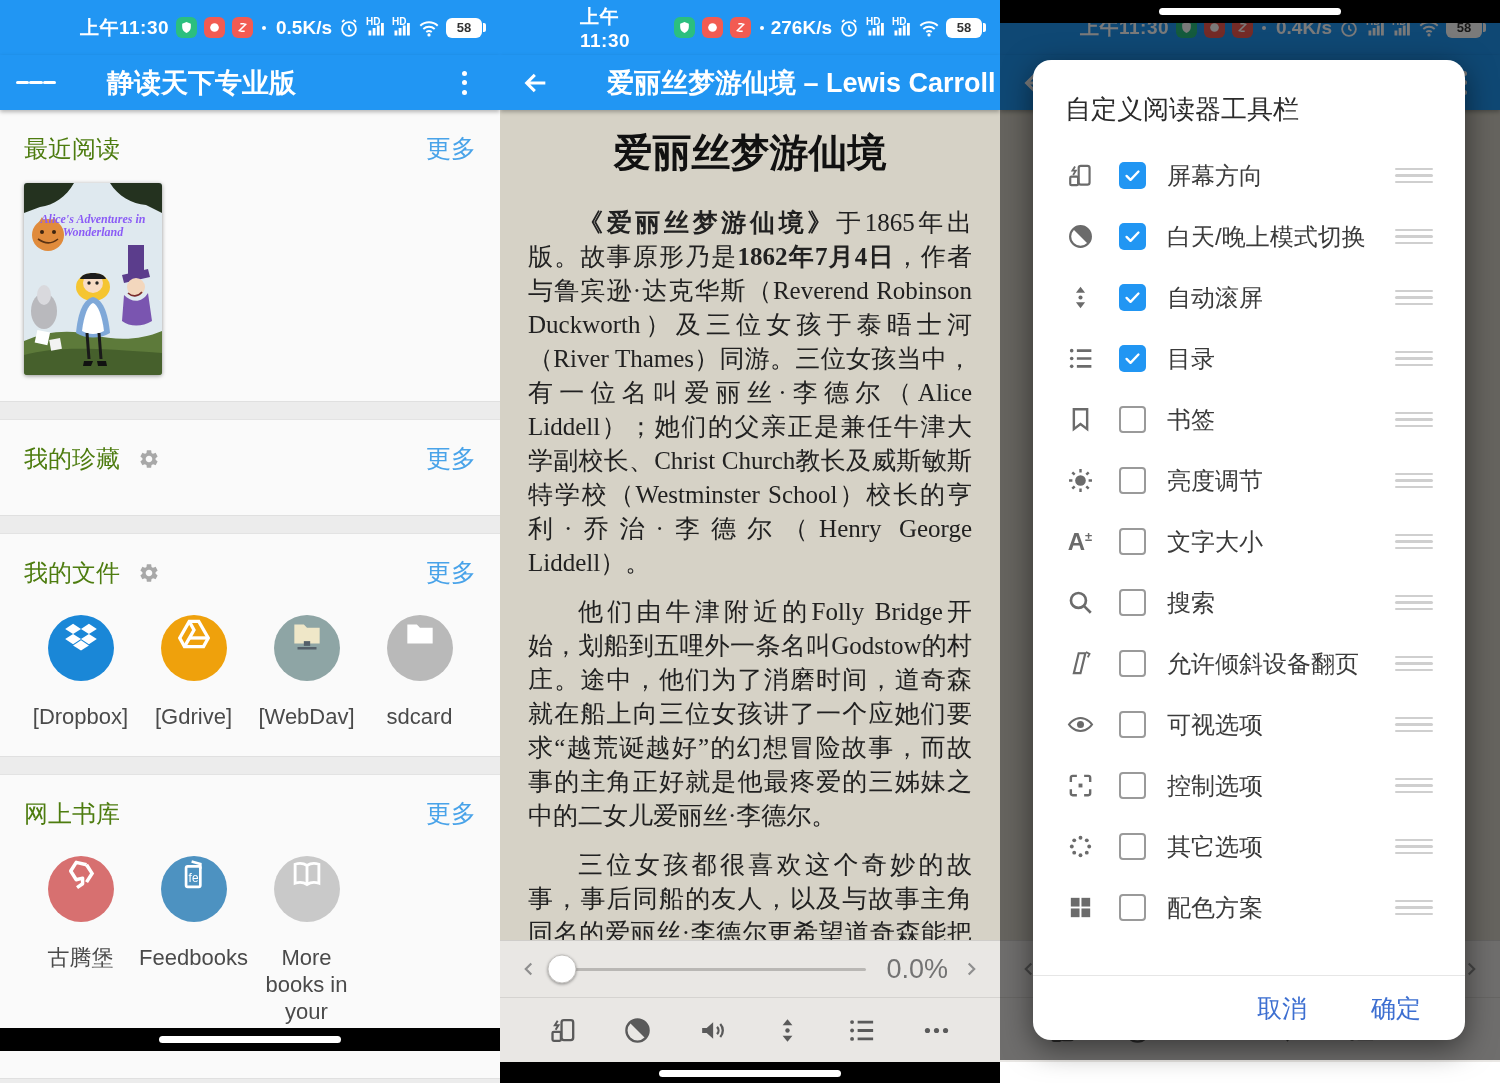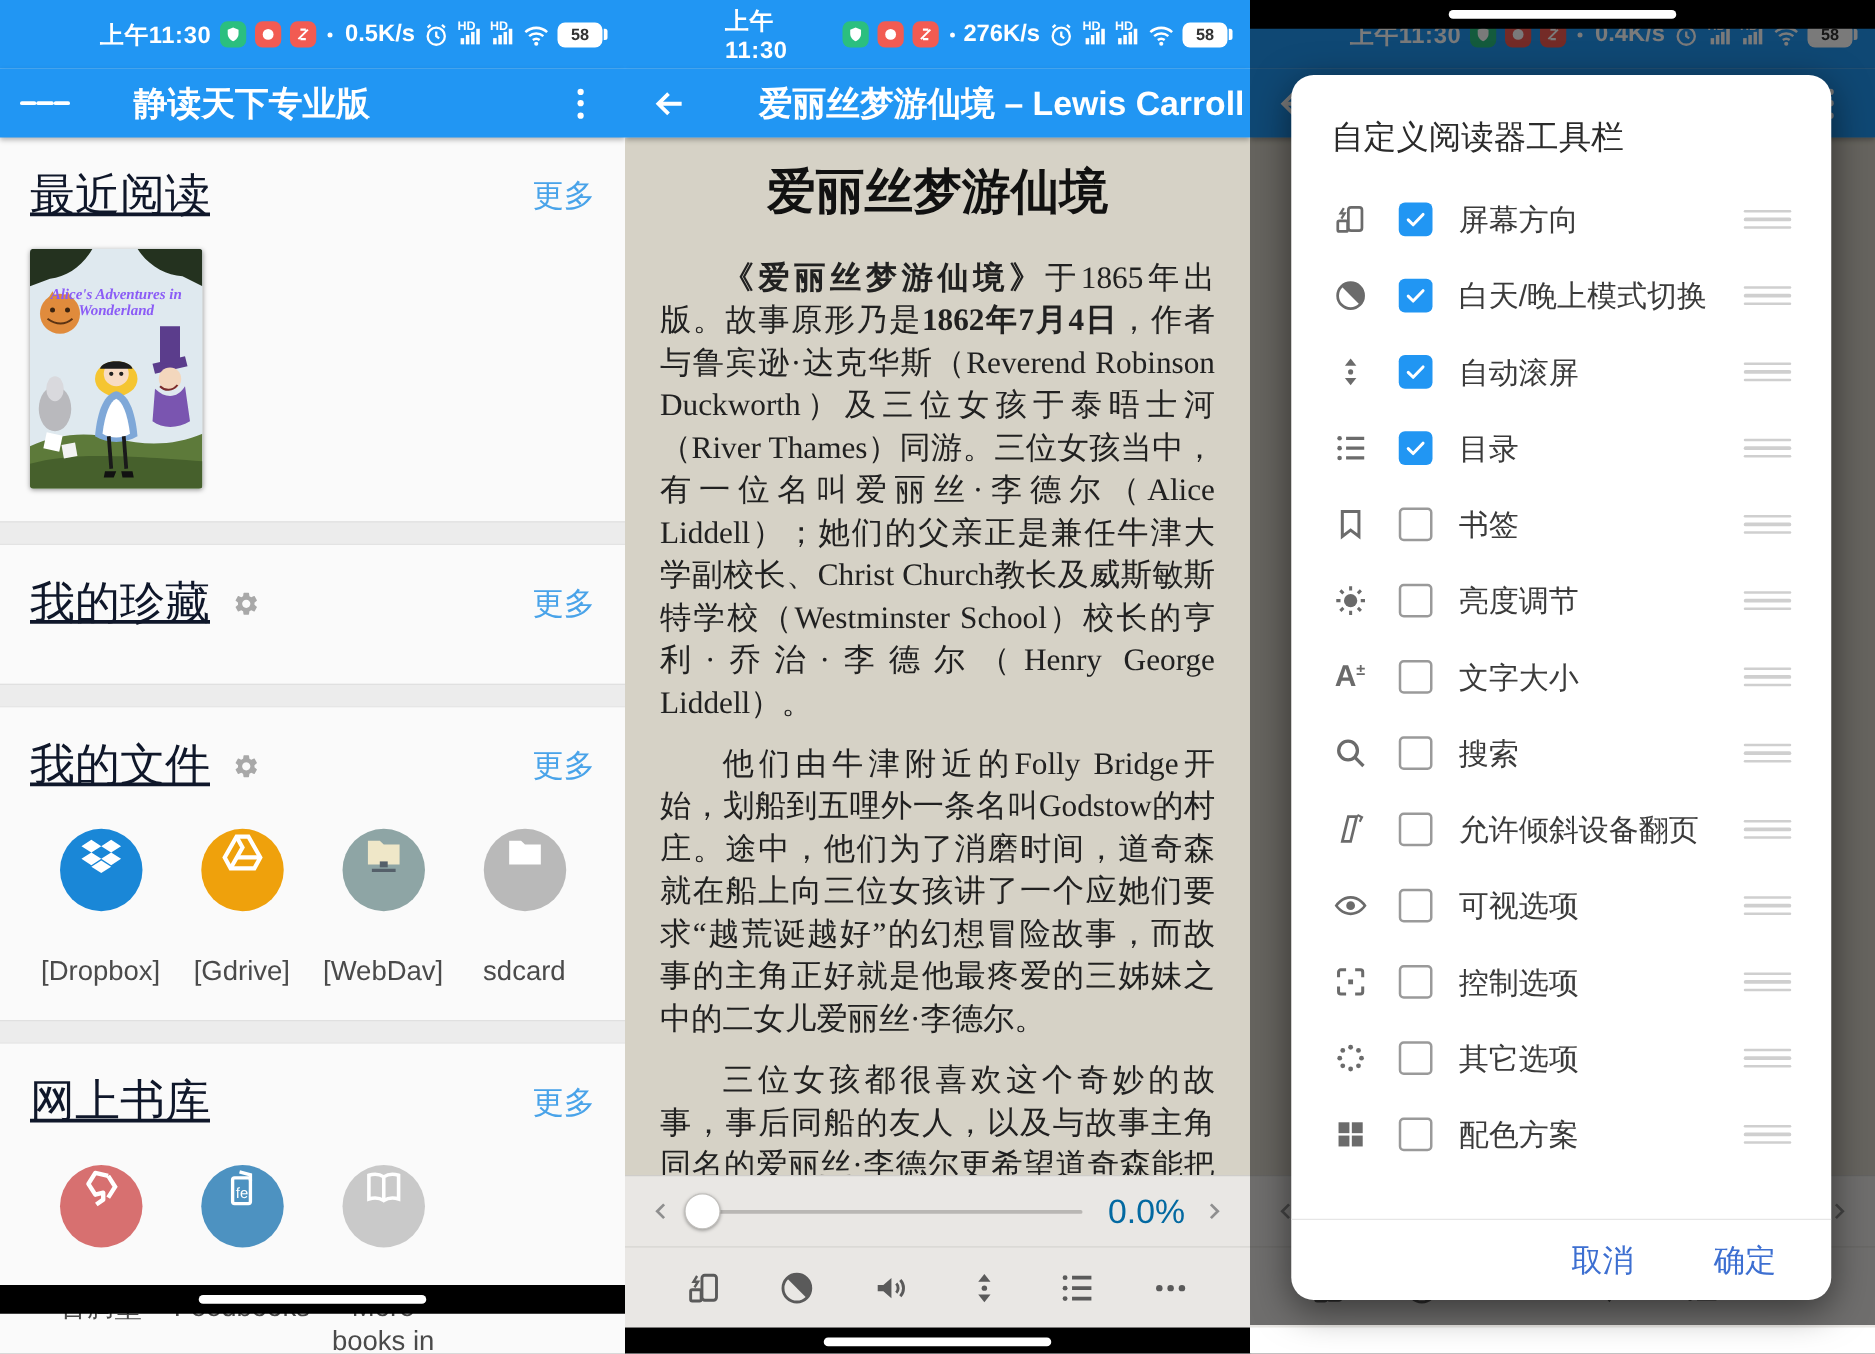--- a/index.html
+++ b/index.html
@@ -37,55 +37,55 @@
   .icon-btn{width:40px;height:40px;display:flex;align-items:center;justify-content:center;flex:0 0 auto;}
   .icon-btn svg{width:28px;height:28px;}
   .hamburger span{display:block;width:30px;height:3.5px;background:#fff;border-radius:2px;margin:3.4px 0;}
   .dots3{margin-left:auto;display:flex;flex-direction:column;gap:4.5px;align-items:center;}
   .dots3 i{width:5px;height:5px;border-radius:50%;background:#fff;}
 
   
   .lbody{background:#fff;height:918px;display:flex;flex-direction:column;}
   .section{padding:0 24px;background:#fafafa;}
   .sec-head{display:flex;align-items:center;padding-top:22px;}
-  .sec-title{font-size:36px;color:#0f172a;text-decoration:underline;}
+  .sec-title{font-size:24px;color:#4d7c0f;}
   .gear{margin-left:18px;color:#a8a8a8;display:flex;}
   .gear svg{width:22px;height:22px;}
   .more-link{margin-left:auto;font-size:25px;color:#49a3e9;}
   .gap{height:17px;background:#ececec;border-top:1px solid #e0e0e0;border-bottom:1px solid #e3e3e3;flex:0 0 auto;}
   .cover{margin:18px 0 26px 0;width:138px;height:192px;border-radius:3px;box-shadow:0 1px 4px rgba(0,0,0,.4);
          position:relative;overflow:hidden;background:#e8eef2;}
   .cover svg{position:absolute;inset:0;}
   .cover-title{position:absolute;top:30px;left:0;right:0;text-align:center;
                font-family:"Liberation Serif",serif;font-style:italic;font-weight:bold;
                font-size:12px;line-height:13px;color:#8b5cf6;padding:0 14px;}
   .icon-grid{display:flex;margin-top:26px;padding-bottom:26px;}
   .grid-item{width:25%;display:flex;flex-direction:column;align-items:center;}
   .circle-ic{width:66px;height:66px;border-radius:50%;display:flex;align-items:flex-start;justify-content:center;}
   .circle-ic svg{width:38px;height:38px;}
-  .grid-label{margin-top:34px;font-size:22px;color:#4a4a4a;text-align:center;line-height:27px;max-width:128px;}
+  .grid-label{margin-top:22px;font-size:22px;color:#4a4a4a;text-align:center;line-height:27px;max-width:128px;}
   .sec-fav{padding-bottom:40px;}
 
   
   .navbar{height:23px;background:#000;position:relative;z-index:9;}
   .navpill{position:absolute;top:8px;left:50%;transform:translateX(-50%);width:182px;height:7px;background:#fff;border-radius:4px;}
 
   
   .page{height:830px;background:#d6d2c6;color:#212121;padding:0 28px;overflow:hidden;
         font-family:"Liberation Serif","DejaVu Serif",serif;}
   .page h1{margin:16px 0 26px 0;text-align:center;font-size:39px;font-weight:bold;color:#111;}
   .page p{margin:0 0 15px 0;font-size:25px;line-height:34px;text-align:justify;text-indent:2em;}
   .progress-strip{height:56px;background:#e9e7e4;border-top:1px solid #cfcdca;display:flex;align-items:center;
                   padding:0 12px;color:#7d7d7d;}
   .progress-strip .chev{width:34px;height:34px;display:flex;align-items:center;justify-content:center;color:#8f8f8f;}
   .chev svg{width:22px;height:22px;}
   .track{flex:1;height:3px;background:#b9b7b4;border-radius:2px;position:relative;margin:0 10px;}
   .knob{position:absolute;top:50%;left:2%;transform:translate(-50%,-50%);width:27px;height:27px;border-radius:50%;
         background:#fff;border:1px solid #c2c0bd;box-shadow:0 1px 3px rgba(0,0,0,.35);}
-  .pct{font-size:27px;color:#0369a1;margin:0 6px 0 10px;}
+  .pct{font-size:27px;color:#737373;margin:0 6px 0 10px;}
   .toolbar{height:64px;background:#e9e7e4;border-top:1px solid #d5d3d0;display:flex;align-items:center;
            justify-content:space-around;padding:0 26px;color:#5a5a5a;}
   .toolbar .tb{width:40px;height:40px;display:flex;align-items:center;justify-content:center;}
   .toolbar svg{width:31px;height:31px;}
 
   
   .under{position:absolute;inset:0;}
   .dim{position:absolute;left:0;right:0;top:0;height:1060px;background:rgba(0,0,0,.52);z-index:4;}
   .dialog{position:absolute;left:33px;top:60px;width:432px;height:980px;background:#fff;border-radius:18px;
           z-index:6;box-shadow:0 8px 30px rgba(0,0,0,.5);display:flex;flex-direction:column;overflow:hidden;}

